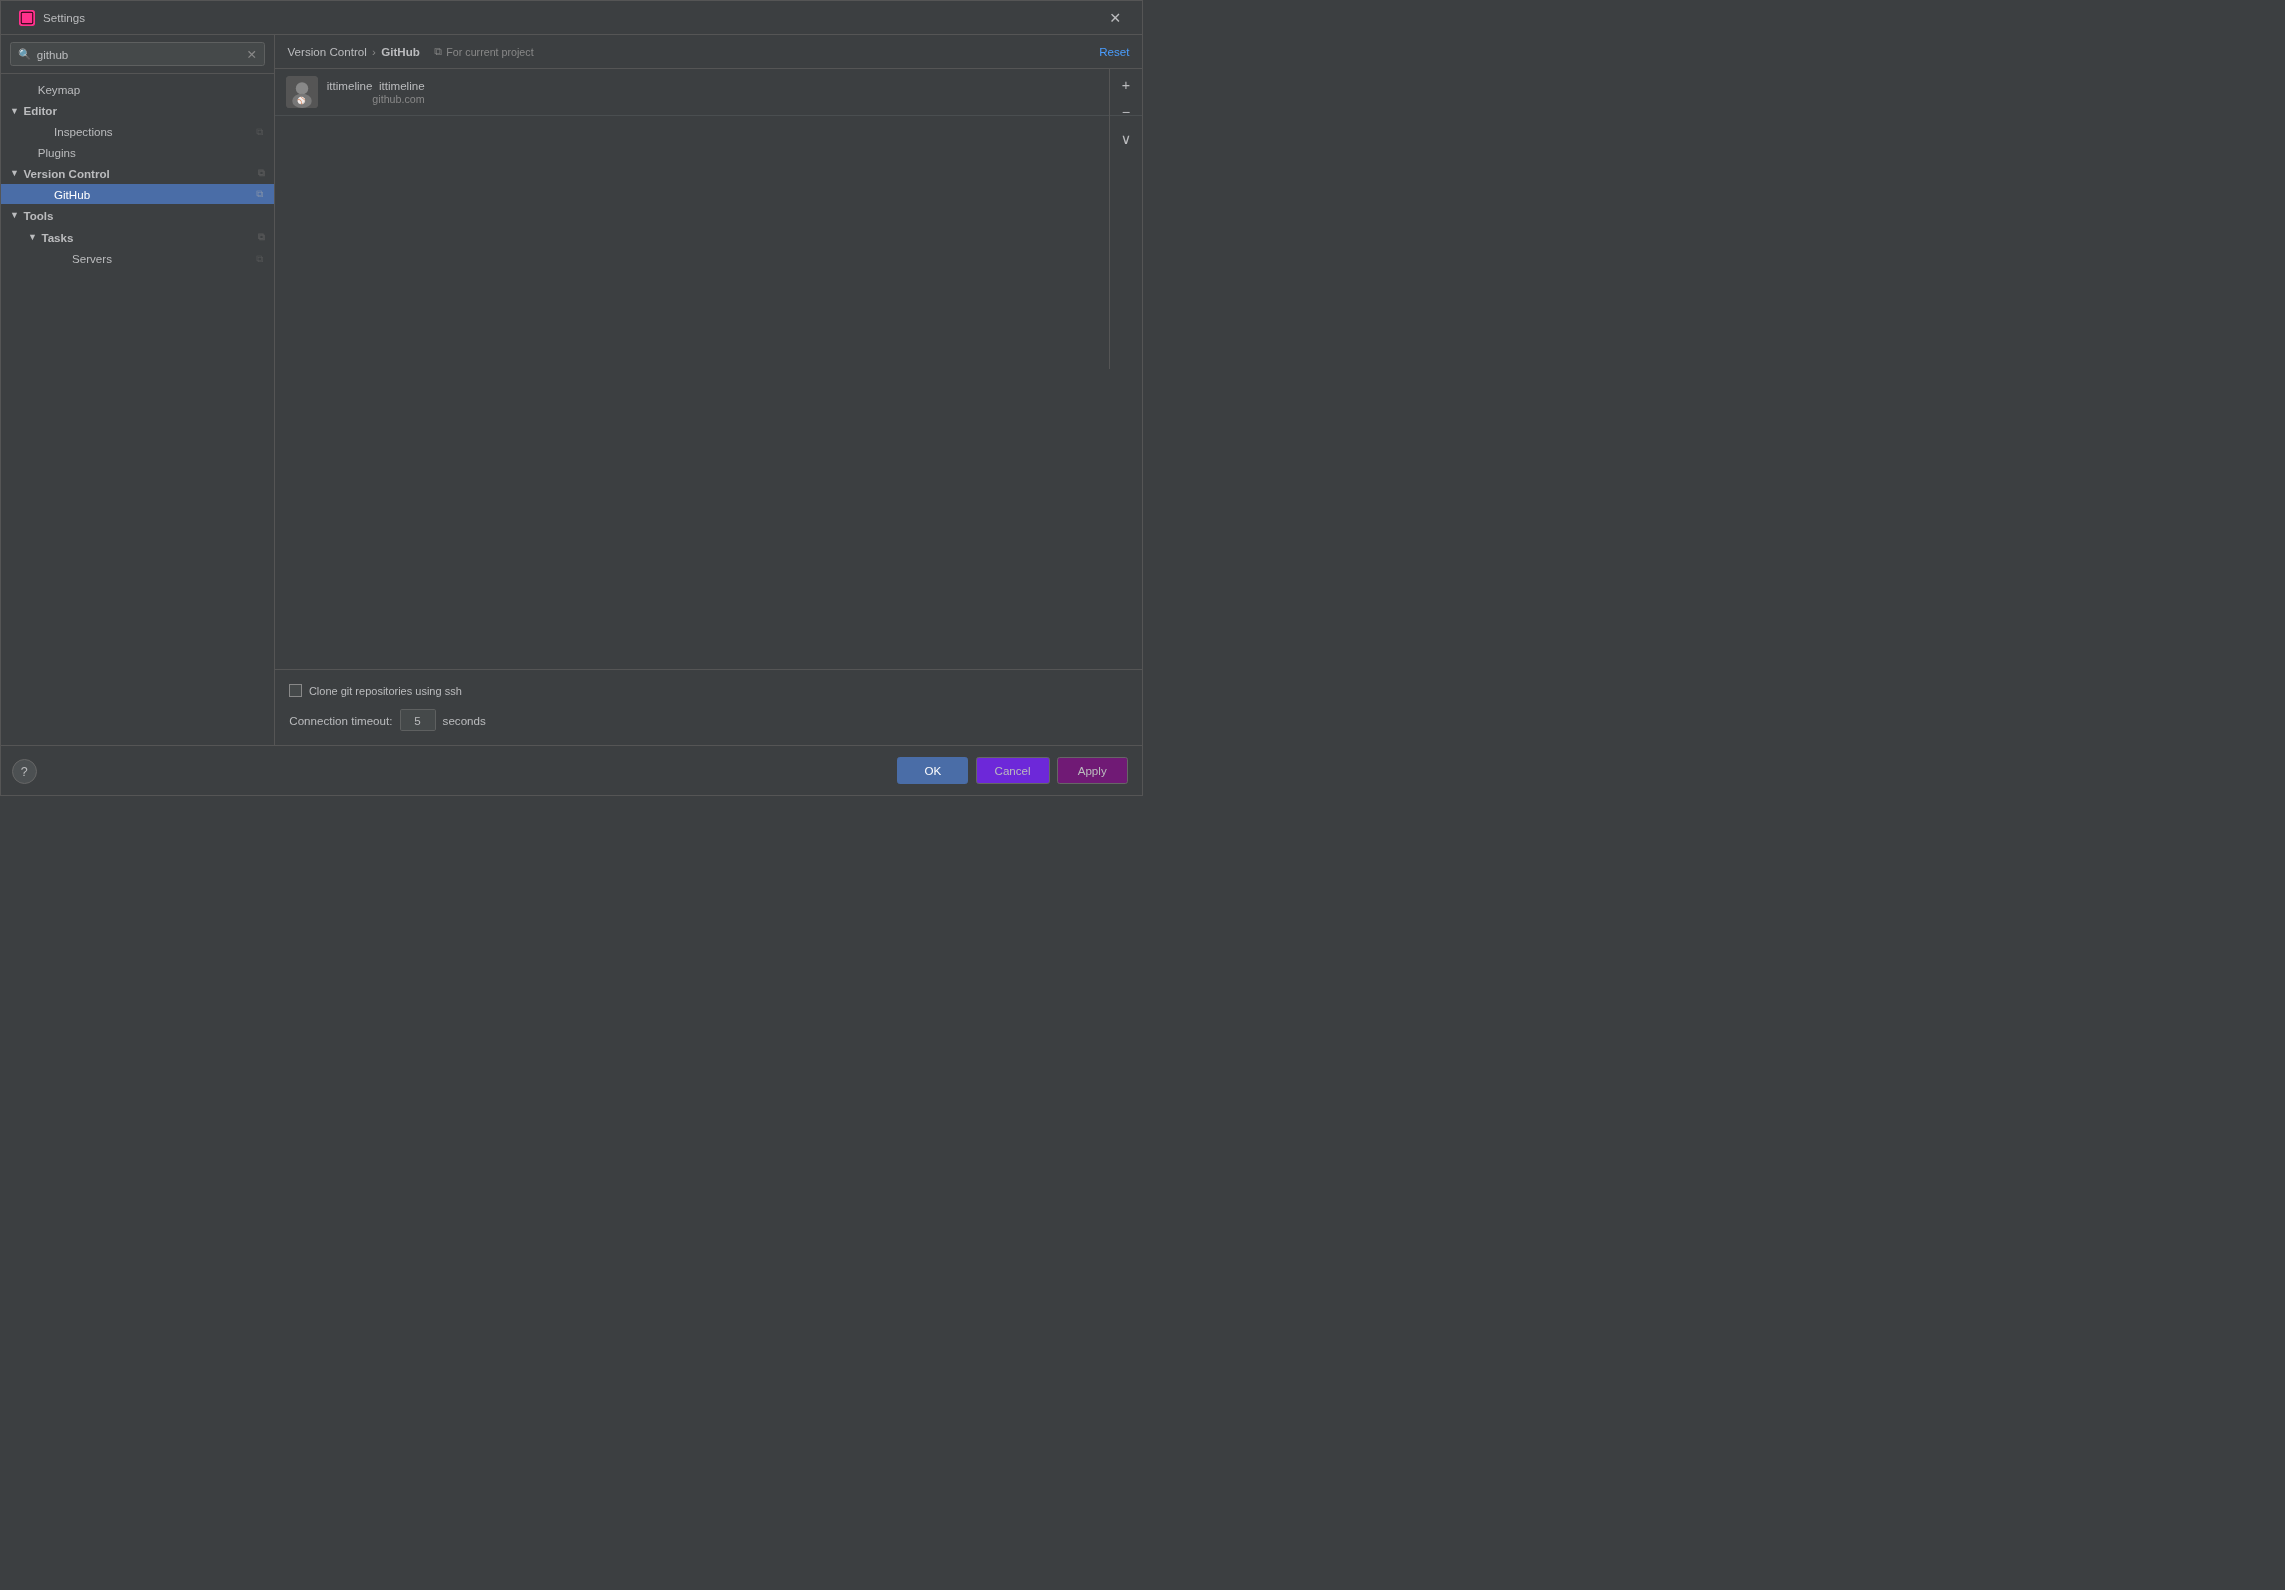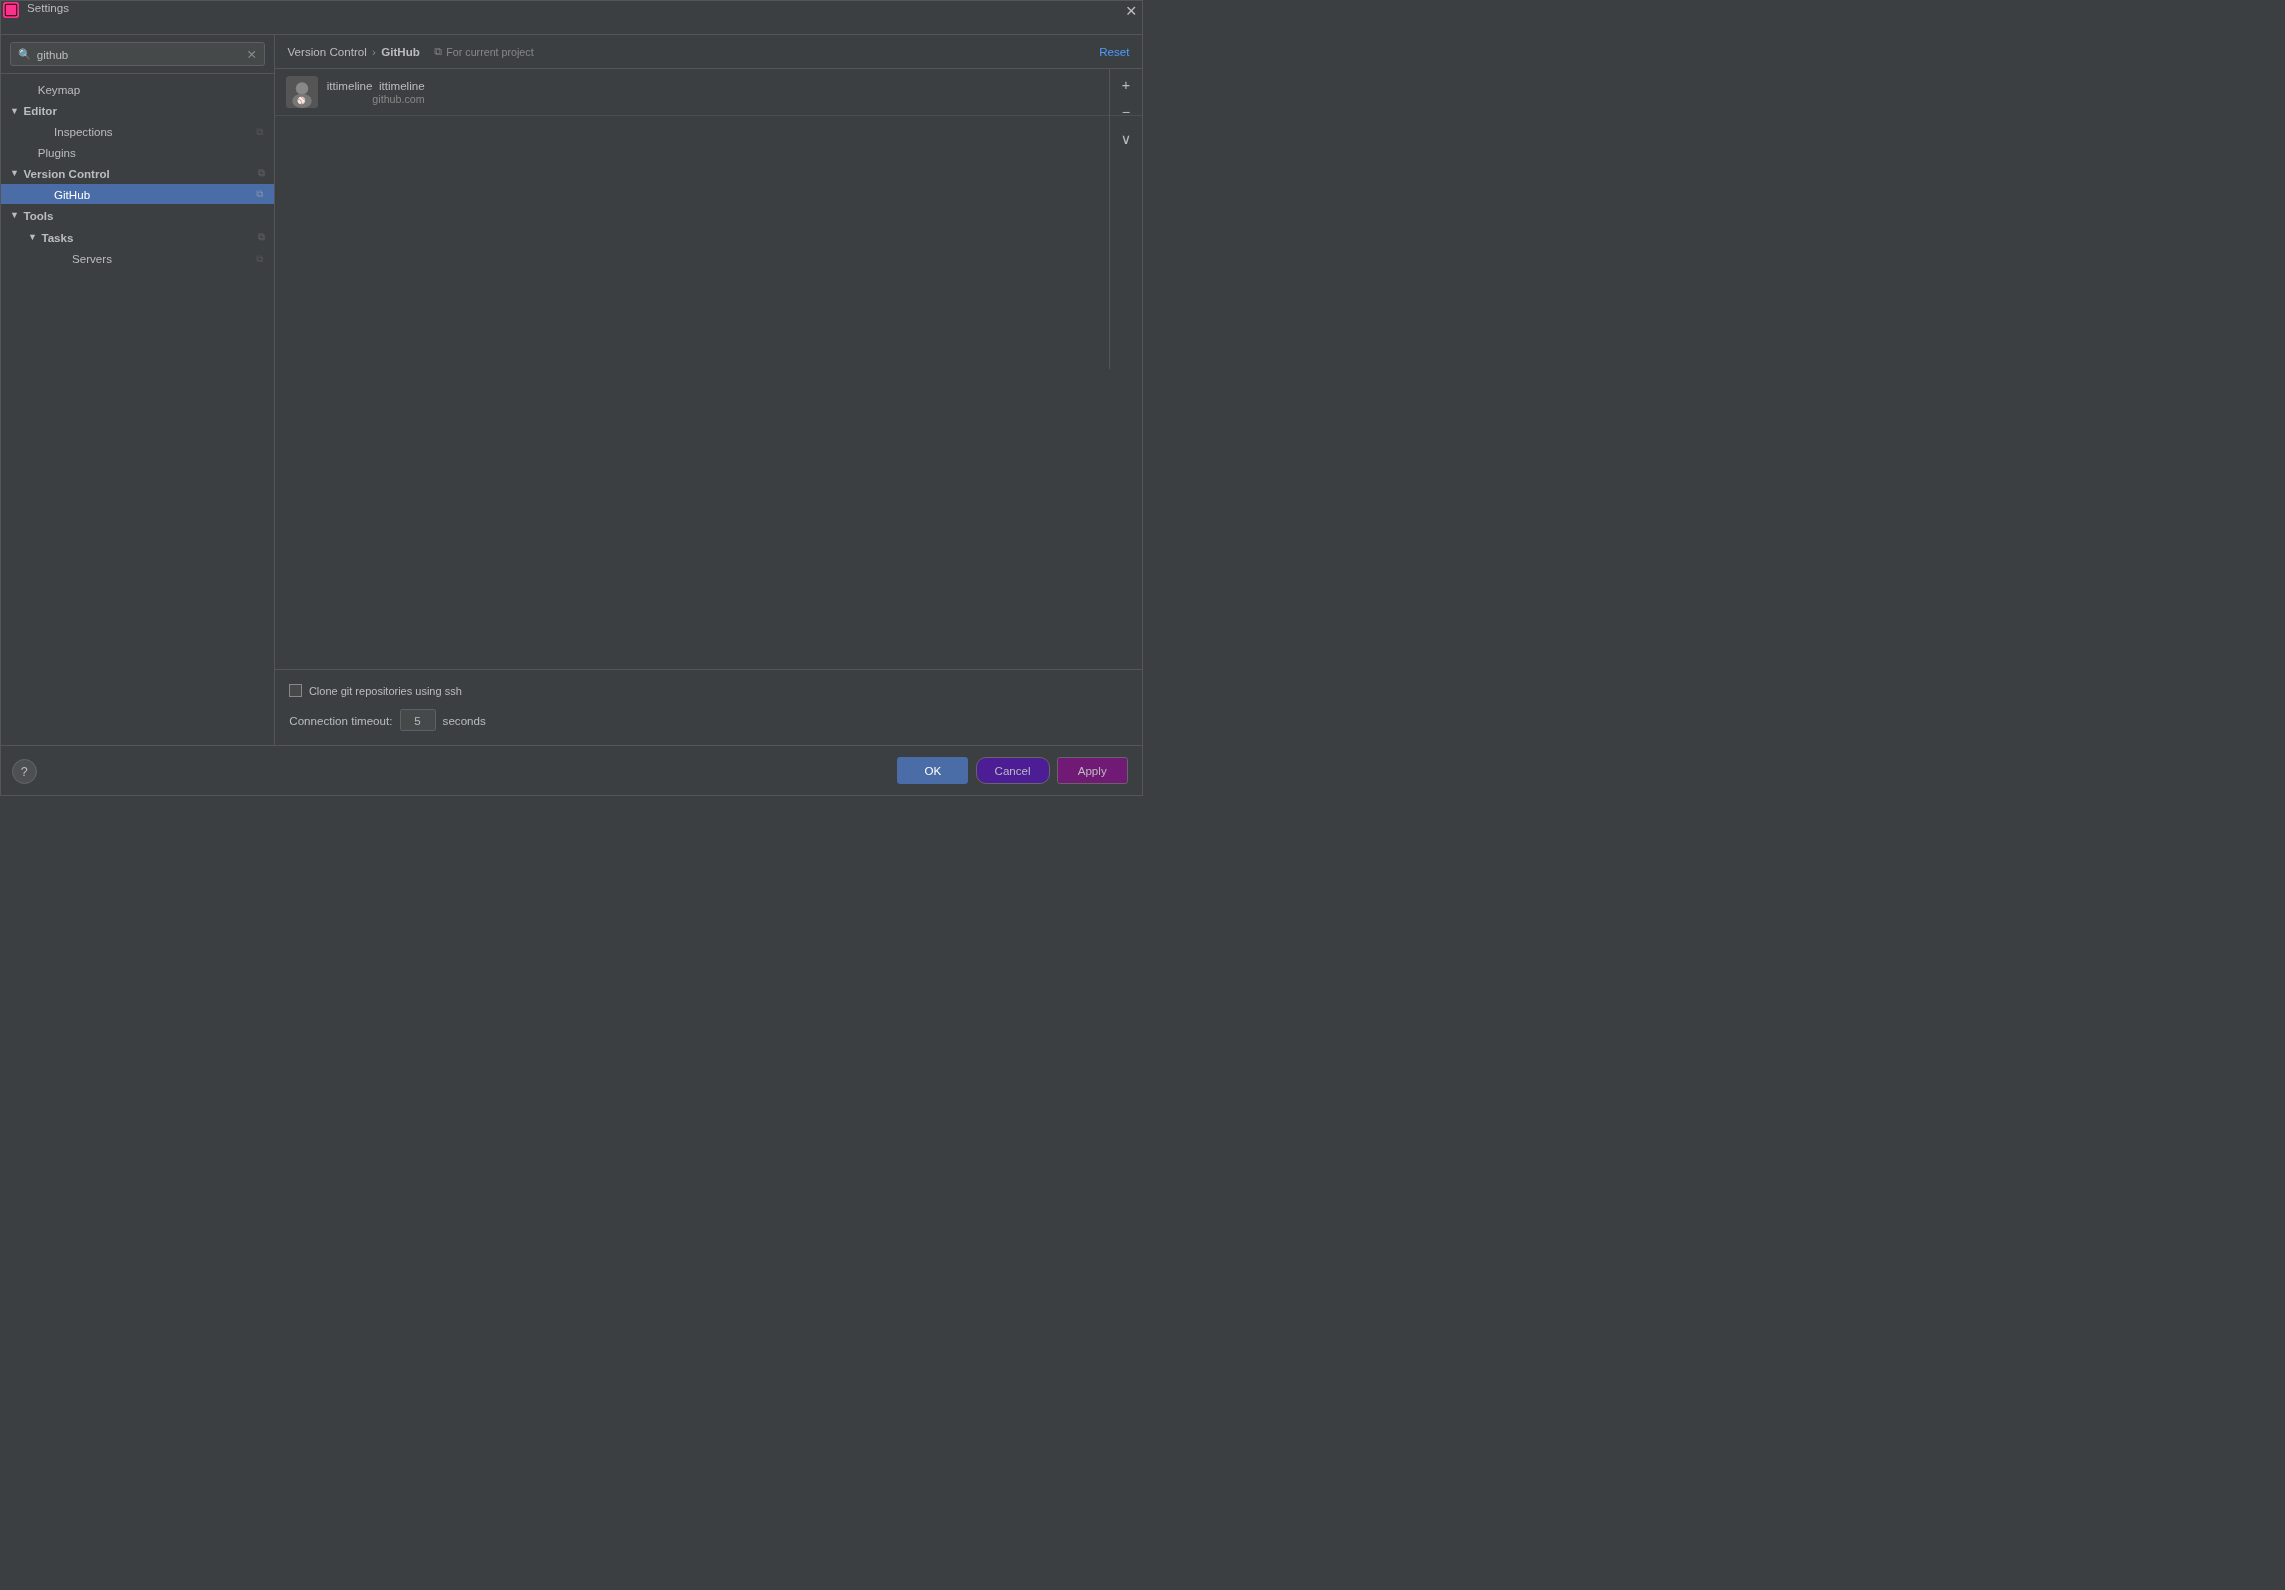--- a/index.html
+++ b/index.html
@@ -24,21 +24,22 @@
       display: flex;
       flex-direction: column;
       position: relative;
     }
 
     
     .title-bar {
       background: #3c3f41;
       height: 34px;
       display: flex;
-      padding: 0 1px;
+      align-items: center;
+      padding: 0 17px;
       border-bottom: 0.9px solid #555;
       flex-shrink: 0;
     }
 
     .title-bar-logo {
       width: 18px;
       height: 18px;
       margin-right: 7.1px;
       display: flex;
       align-items: center;
@@ -396,24 +397,23 @@
       min-width: 71px;
     }
 
     .btn-ok {
       background: #4a6da7;
       color: #ffffff;
       border-color: #4a6da7;
     }
 
     .btn-cancel {
-      background: #4c1d95;
+      background: #6d28d9;
       color: #bbbcbe;
       border-color: #666;
-      border-radius: 10px;
     }
 
     .btn-apply {
       background: #701a75;
       color: #bbbcbe;
       border-color: #666;
     }
 
     
     .help-btn {

